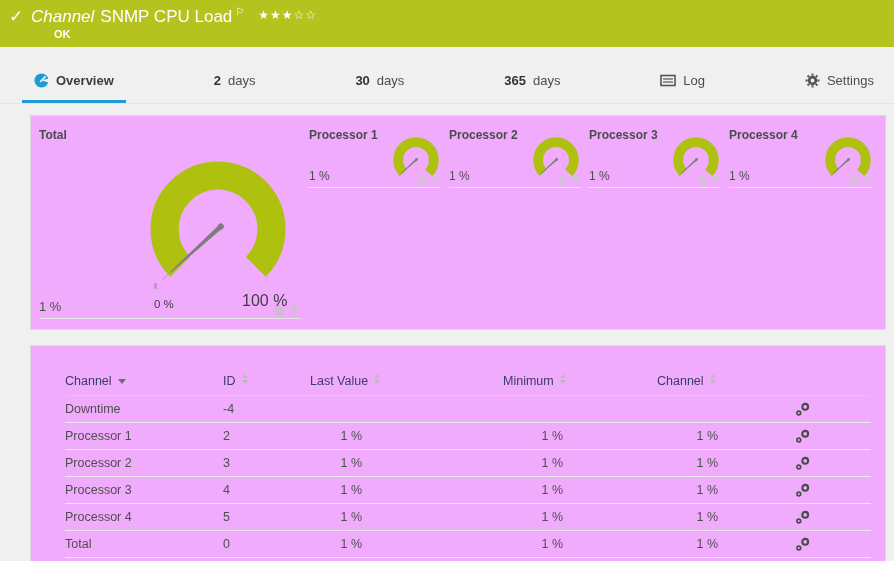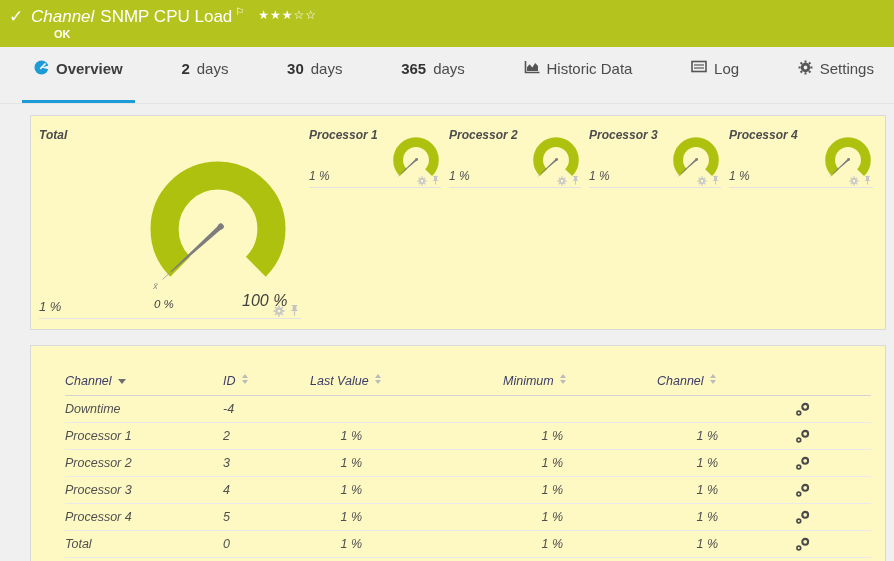--- a/index.html
+++ b/index.html
@@ -17,28 +17,28 @@
   .flag{ font-size:10px; vertical-align:super; margin-left:3px; color:#fff; }
   .stars{ font-size:12px; letter-spacing:1px; color:#fff; margin-left:14px; vertical-align:3px; }
   .status-ok{ position:absolute; left:45px; top:28px; color:#fff; font-size:11px; font-weight:bold;margin-left:9px; }
   
   .tabs{
     position:absolute; left:0; top:60px; width:894px; height:44px;
     display:flex; justify-content:space-between; align-items:stretch;
     padding:0 8px 0 22px; border-bottom:1px solid #e4e4e6;
   }
   .tab{
-    display:flex; gap:7px; padding:0 12px;
-    font-size:15px; color:#4c4c4c; cursor:pointer; border-bottom:3px solid transparent;
+    display:flex; align-items:center; gap:7px; padding:0 12px;
+    font-size:13px; color:#4c4c4c; cursor:pointer; border-bottom:3px solid transparent;
   }
   .tab.active{ border-bottom:3px solid #1d9bd7; color:#3d3d3d; font-weight:bold; }
   .tab .num{ font-weight:bold; color:#333; }
   .tab svg{ display:block; }
   
-  .panel{ position:absolute; background:#fef9c3; border:1px solid #d9d9d9;font-style:italic; }
+  .panel{ position:absolute; background:#f0abfc; border:1px solid #d9d9d9; }
   .panel-gauges{ left:30px; top:115px; width:856px; height:215px; }
   .panel-table { left:30px; top:345px; width:856px; height:228px; }
   
   .gcell{ position:absolute; border-bottom:1px solid #e3e3e3; }
   .gcell-total{ left:8px; top:7px; width:262px; height:196px; }
   .gcell-small{ top:7px; height:65px; width:132px; }
   .gcell-label{ position:absolute; left:0; top:5px; font-size:12px; font-weight:bold; color:#4c4c4c; }
   .gcell-value{ position:absolute; left:0; bottom:4px; font-size:13px; color:#4f4f4f; }
   .gcell-small .gcell-value{ font-size:12px; }
   .gauge-big{ position:absolute; left:104px; top:31px; width:150px; height:150px; }
@@ -97,27 +97,20 @@
     </div>
     <div class="tab">
       <span class="num">30</span>
       <span>days</span>
     </div>
     <div class="tab">
       <span class="num">365</span>
       <span>days</span>
     </div>
     <div class="tab">
-      <svg width="16" height="14" viewBox="0 0 16 14">
-        <path d="M1.5,1 L1.5,12.5 L15.5,12.5" stroke="#555" stroke-width="1.6" fill="none"></path>
-        <path d="M3,11 L3,7.2 L5.6,4.2 L8.3,7.4 L11.2,3 L14,6 L14,11 Z" fill="#555"></path>
-      </svg>
-      <span>Historic Data</span>
-    </div>
-    <div class="tab">
       <svg width="16" height="13" viewBox="0 0 16 13">
         <rect x="1" y="1.5" width="14" height="10" fill="none" stroke="#555" stroke-width="1.6"></rect>
         <line x1="3" y1="5" x2="13" y2="5" stroke="#555" stroke-width="1.2"></line>
         <line x1="3" y1="8" x2="13" y2="8" stroke="#555" stroke-width="1.2"></line>
       </svg>
       <span>Log</span>
     </div>
     <div class="tab">
       <svg width="15" height="15" viewBox="0 0 14 14">
         <g stroke="#555" fill="none">

